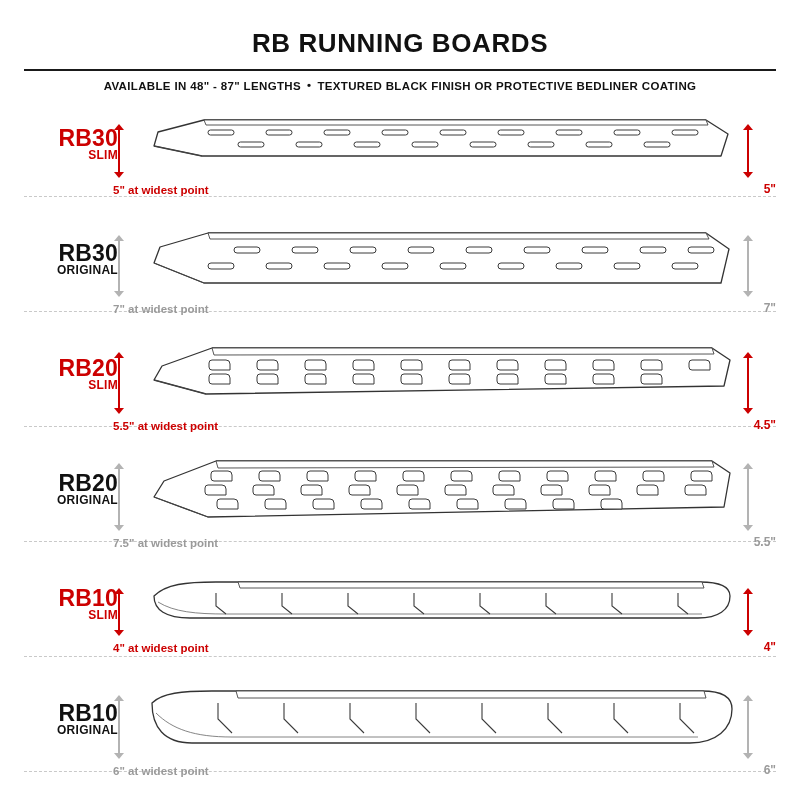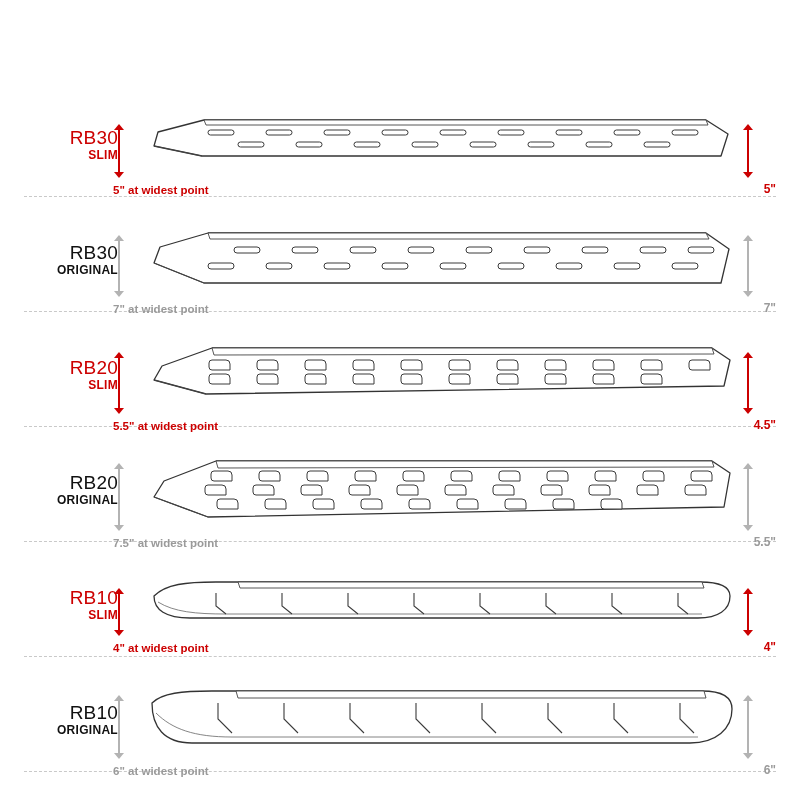--- a/index.html
+++ b/index.html
@@ -79,22 +79,22 @@
 
   
   .row-label {
     position: absolute;
     left: 30px;
     top: 22px;
     width: 88px;
     text-align: right;
   }
   .model {
-    font-size: 19px;
-    font-weight: normal;
+    font-size: 23px;
+    font-weight: bold;
     line-height: 20px;
     letter-spacing: 0.2px;
   }
   .variant {
     font-size: 12px;
     font-weight: bold;
     line-height: 15px;
     letter-spacing: 0.3px;
   }
   .accent .model, .accent .variant { color: #cc0000; }
@@ -154,20 +154,27 @@
     width: 620px;
     height: 96px;
   }
   .board-art svg { display: block; width: 100%; height: 100%; }
 </style>
 </head>
 <body>
 
 <div class="page">
 
+  <div class="header">
+    <h1 class="title">RB RUNNING BOARDS</h1>
+    <div class="rule"></div>
+    <div class="subtitle">
+      <span>AVAILABLE IN 48" - 87" LENGTHS</span><span class="sub-dot">•</span><span>TEXTURED BLACK FINISH OR PROTECTIVE BEDLINER COATING</span>
+    </div>
+  </div>
 
   <div class="rows">
 
     <div class="row">
       <div class="row-baseline"></div>
 
       <div class="row-label accent">
         <div class="model">RB30</div>
         <div class="variant">SLIM</div>
       </div>

